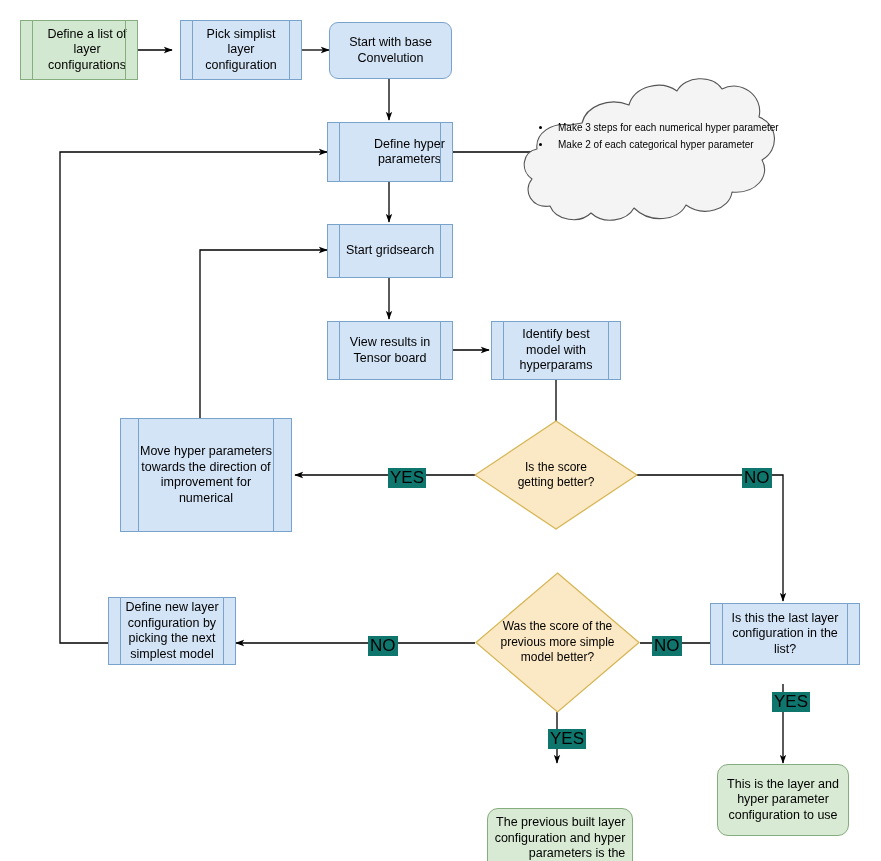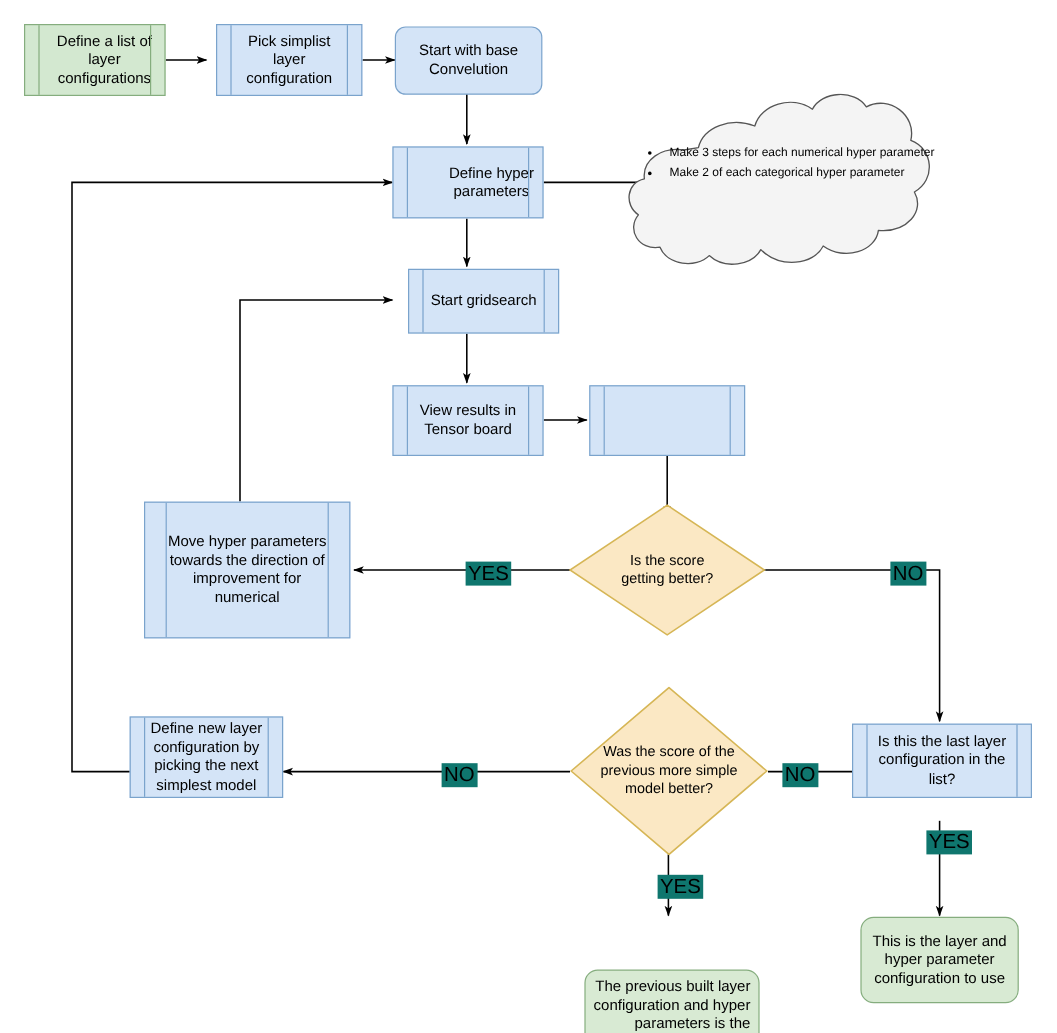--- a/index.html
+++ b/index.html
@@ -195,36 +195,39 @@
 Convelution</span>
   </div>
 
   <div class="node proc-blue" style="left:327px; top:122px; width:126px; height:60px;padding-left:39px;">
     <span class="bar left"></span>
     <span class="bar right"></span>
     <span class="label">Define hyper
 parameters</span>
   </div>
 
-  <div class="node proc-blue" style="left:327px; top:224px; width:126px; height:54px;margin-left:13px;">
+  <div class="node proc-blue" style="left:327px; top:224px; width:126px; height:54px;">
     <span class="bar left"></span>
     <span class="bar right"></span>
     <span class="label">Start gridsearch</span>
   </div>
 
   <div class="node proc-blue" style="left:327px; top:321px; width:126px; height:59px;">
     <span class="bar left"></span>
     <span class="bar right"></span>
     <span class="label">View results in
 Tensor board</span>
   </div>
 
   <div class="node proc-blue" style="left:491px; top:321px; width:130px; height:59px;">
     <span class="bar left"></span>
     <span class="bar right"></span>
+    <span class="label">Identify best
+model with
+hyperparams</span>
   </div>
 
   <div class="node proc-blue" style="left:120px; top:418px; width:172px; height:114px;">
     <span class="bar left-wide"></span>
     <span class="bar right-wide"></span>
     <span class="label">Move hyper parameters
 towards the direction of
 improvement for
 numerical</span>
   </div>

